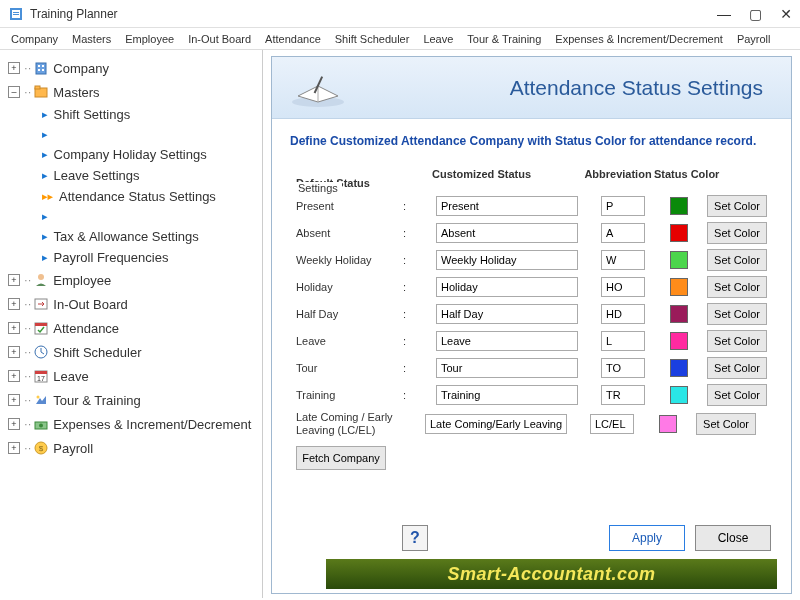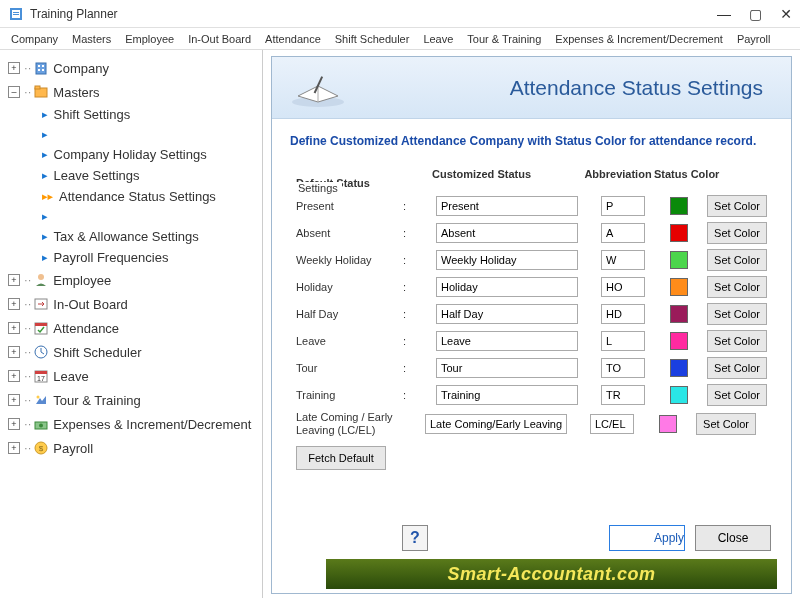--- a/index.html
+++ b/index.html
@@ -49,21 +49,21 @@
 .row input.custom { width: 142px; height: 20px; border: 1px solid #aaa; padding: 0 4px; font-size: 11px; }
 .row input.abbr { width: 44px; height: 20px; border: 1px solid #aaa; padding: 0 4px; font-size: 11px; margin-left: 12px; }
 .row .swatch { width: 18px; height: 18px; border: 1px solid #666; margin-left: 14px; }
 .row .setcolor { margin-left: 8px; height: 22px; width: 60px; font-size: 11px; background: #e8e8e8; border: 1px solid #aaa; cursor: pointer; }
 .row.last .label { width: 118px; line-height: 1.2; }
 
 .fetch-btn { margin-top: 4px; height: 24px; width: 90px; font-size: 11px; background: #e8e8e8; border: 1px solid #aaa; cursor: pointer; }
 
 .footer-btns { position: absolute; bottom: 42px; right: 20px; display: flex; gap: 10px; }
 .footer-btns button { height: 26px; width: 76px; font-size: 12px; border: 1px solid #888; cursor: pointer; }
-.footer-btns .apply { background: #fff; border: 1px solid #2a7de1; color: #1a5bb8; text-align: right; }
+.footer-btns .apply { background: #fff; border: 1px solid #2a7de1; color: #1a5bb8; }
 .footer-btns .close { background: #e8e8e8; }
 
 .help-icon { position: absolute; bottom: 42px; left: 130px; width: 26px; height: 26px; border: 1px solid #888; display: flex; align-items: center; justify-content: center; font-size: 16px; color: #2255aa; font-weight: bold; cursor: pointer; background: #f4f4f4; }
 
 .brand-bar { position: absolute; bottom: 4px; left: 14px; right: 14px; height: 30px; background: linear-gradient(to bottom, #5a7a1a, #2a4a0a); display: flex; align-items: center; justify-content: center; color: #f5e85a; font-size: 18px; font-weight: bold; font-style: italic; letter-spacing: 0.5px; margin-left: 40px; }
 
 svg { display: block; }
 </style>
 </head>
 <body>
@@ -340,21 +340,21 @@
             </div>
             <div class="row last">
               <span class="label">Late Coming / Early Leaving (LC/EL)</span>
               <input class="custom" value="Late Coming/Early Leaving" style="">
               <input class="abbr" value="LC/EL" style="">
               <span class="swatch" style="background:#ff7ae6"></span>
               <button class="setcolor">Set Color</button>
             </div>
           </div>
 
-        <button class="fetch-btn">Fetch Default</button>
+        <button class="fetch-btn">Fetch Company</button>
       </div>
 
       <div class="help-icon">?</div>
 
       <div class="footer-btns">
         <button class="apply">Apply</button>
         <button class="close">Close</button>
       </div>
 
       <div class="brand-bar">Smart-Accountant.com</div>

